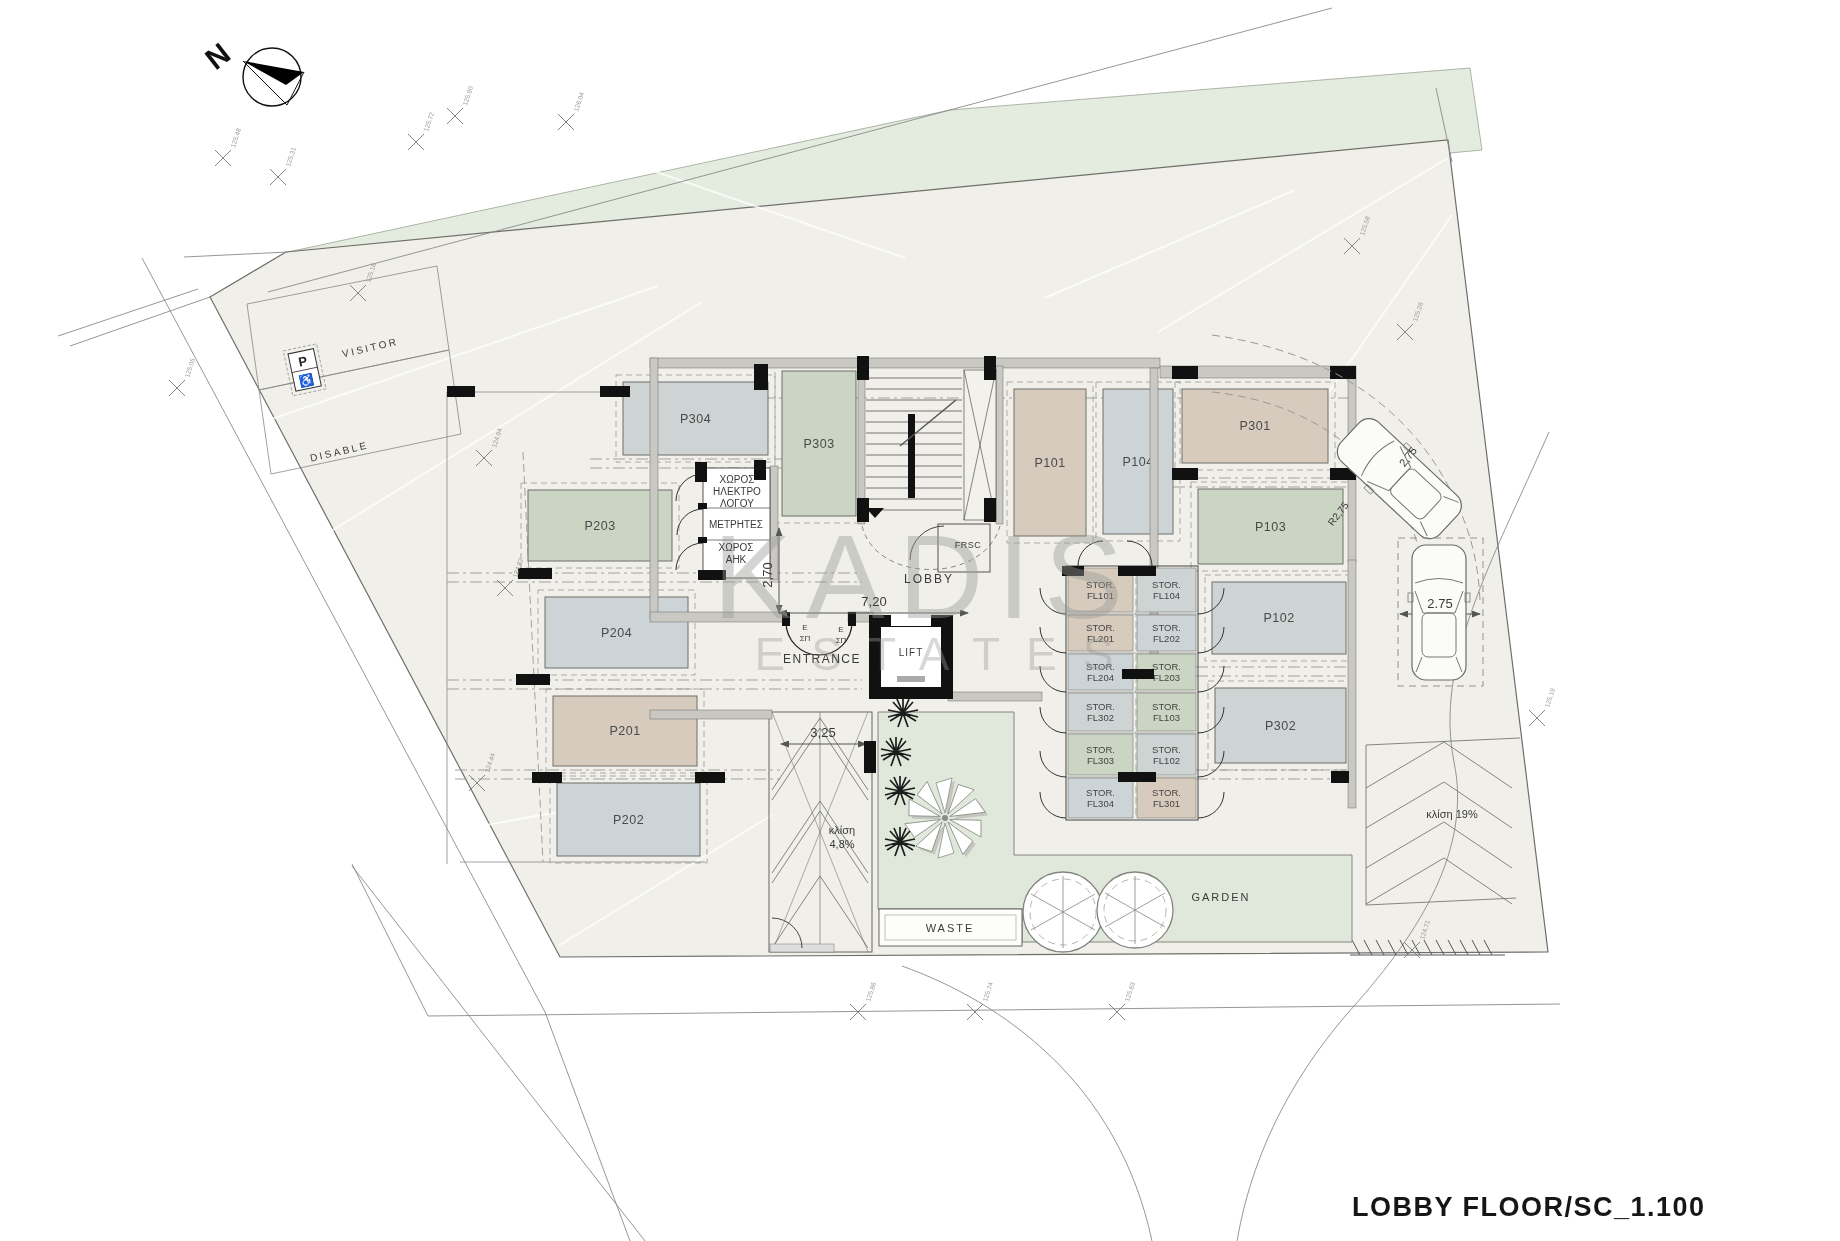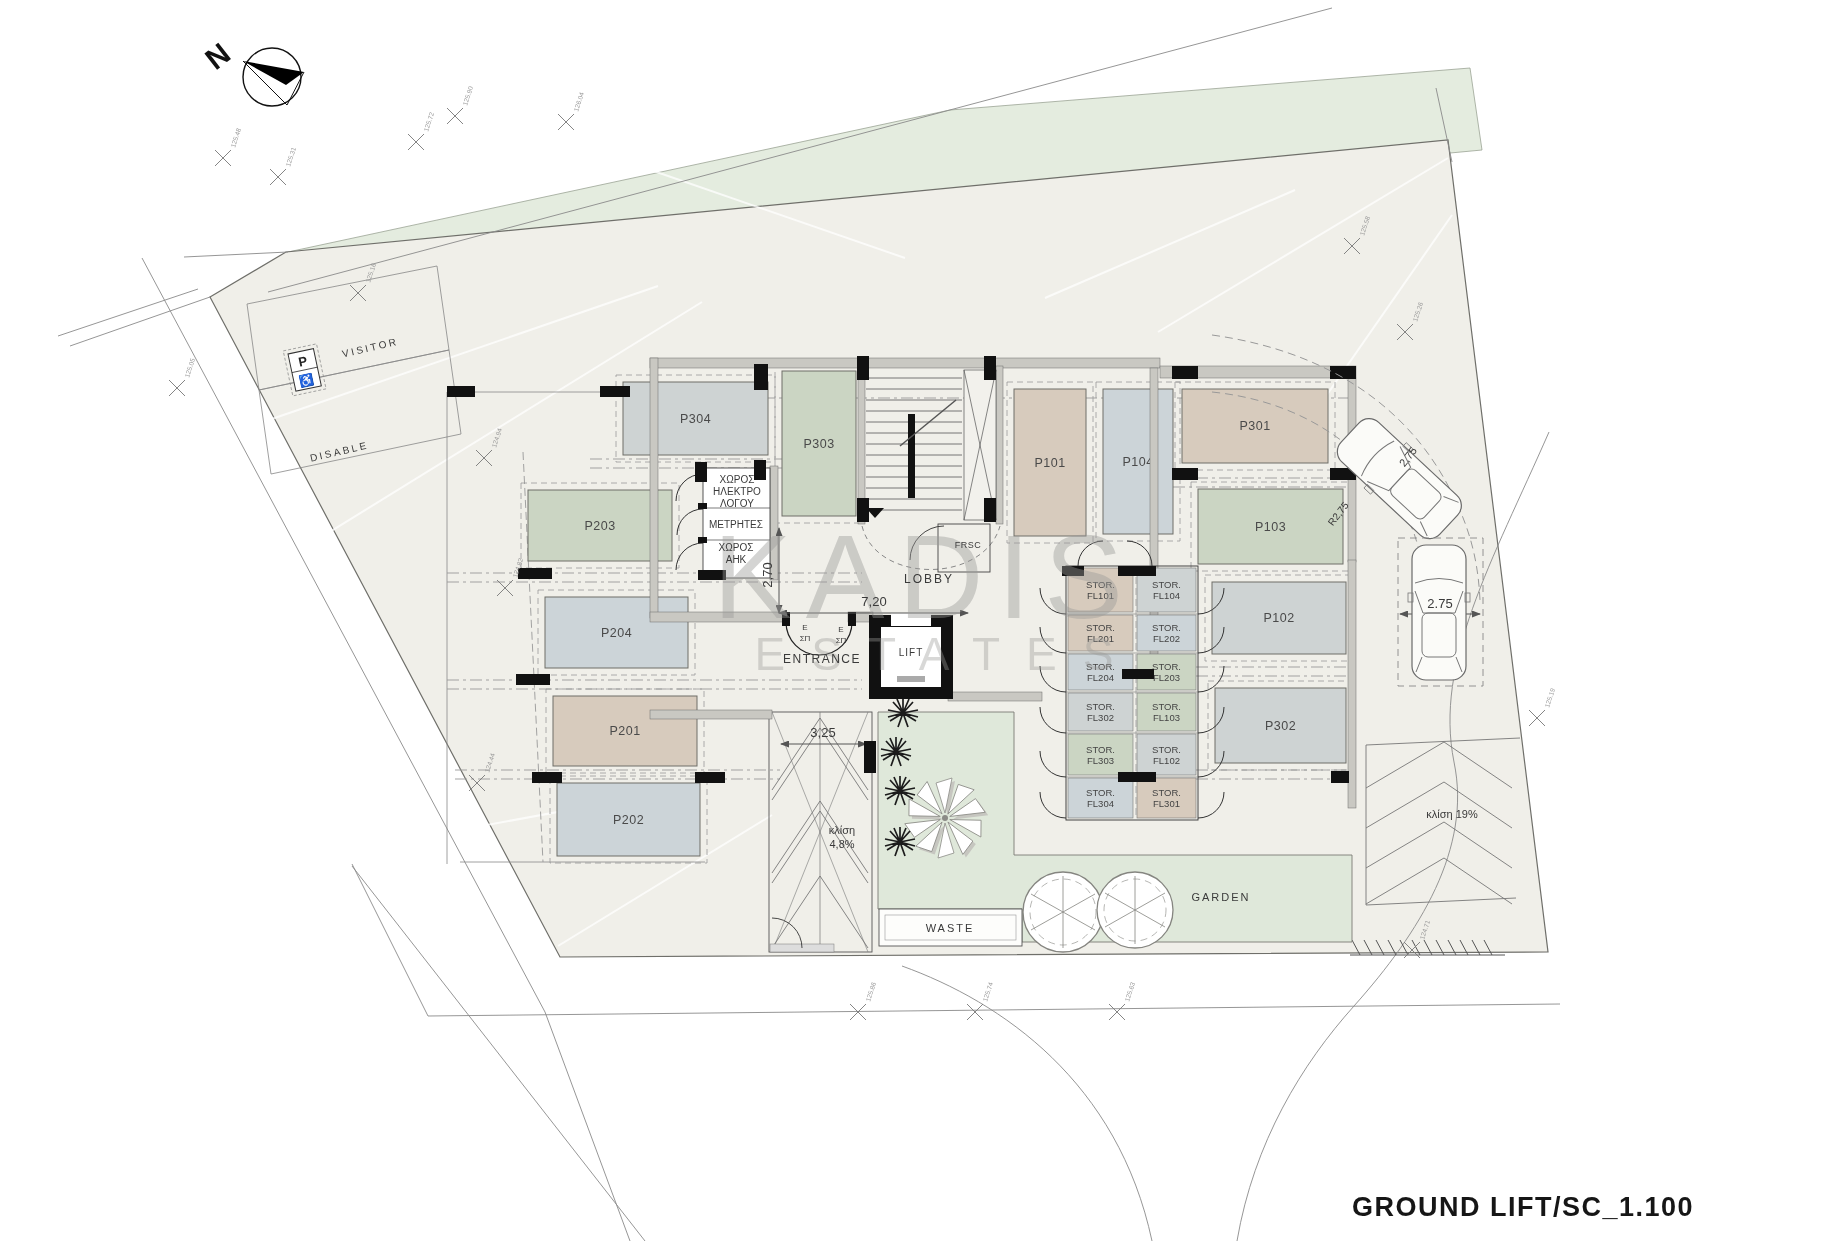--- a/index.html
+++ b/index.html
@@ -510,13 +510,13 @@
 
   <g>
     <circle cx="272" cy="77" r="29" fill="none" stroke="#111" stroke-width="1.4"></circle>
     <polygon points="243,61 304,72 286,85" fill="#000"></polygon>
     <line x1="243" y1="61" x2="287" y2="105" stroke="#111" stroke-width="1"></line>
     <line x1="304" y1="72" x2="287" y2="105" stroke="#111" stroke-width="1"></line>
     <text x="219" y="66" font-size="30" font-weight="bold" fill="#111" text-anchor="middle" transform="rotate(-38 219 58)">N</text>
   </g>
 </svg>
 
-<div class="title">GROUND LIFT/SC_1.100</div>
+<div class="title">LOBBY FLOOR/SC_1.100</div>
 
 </body></html>

